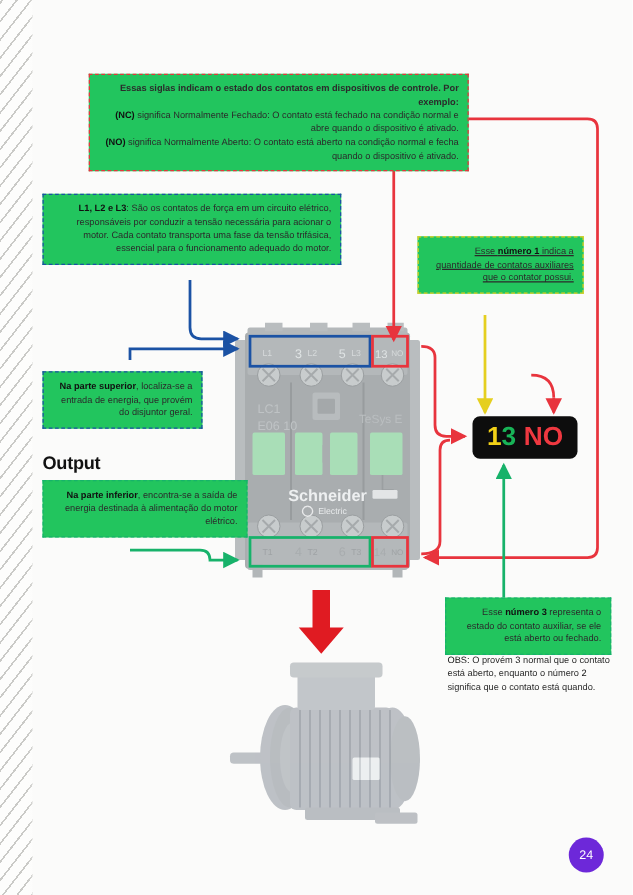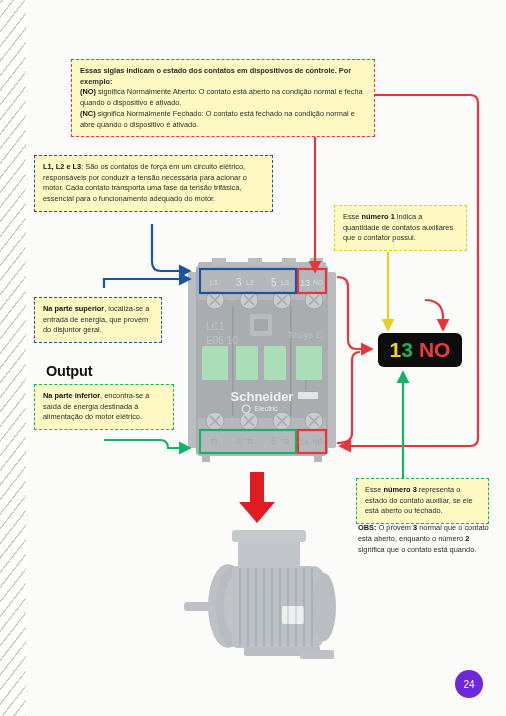--- a/index.html
+++ b/index.html
@@ -34,42 +34,43 @@
   #hatch-fade {
     position: absolute; left: 0; top: 0;
     width: 40px; height: 716px;
     background: linear-gradient(to right, rgba(255,255,255,0) 55%, #fbfbfa 95%);
     z-index: 1;
   }
 
   
   .callout {
     position: absolute;
-    background: #fef9c3;
+    background: #22c55e;
     padding: 6px 7px 6px 8px;
     font-size: 7.4px;
     line-height: 1.45;
     color: #2b2b2b;
     z-index: 30;
+    text-align: right;
   }
   .callout b { font-weight: bold; color: #111; }
   .callout.red    { border: 1.6px dashed #e8343d; }
   .callout.blue   { border: 1.6px dashed #1b52a4; }
   .callout.green  { border: 1.6px dashed #17b26a; }
   .callout.yellow { border: 1.6px dashed #e5cf1f; }
 
   .plain {
     position: absolute;
     font-size: 7.4px;
     line-height: 1.5;
     color: #2b2b2b;
     z-index: 30;
     background: transparent;
   }
-  .plain b { font-weight: bold; color: #111; text-align: right; }
+  .plain b { font-weight: normal; color: #111; text-align: right; }
 
   
   .heading {
     position: absolute;
     font-size: 14.5px;
     font-weight: bold;
     color: #111;
     letter-spacing: -0.2px;
     z-index: 30;
   }
@@ -300,44 +301,44 @@
 
   <div id="display">
     <span class="d1">1</span>
       <span class="d3">3</span>
       <span class="dno">NO</span>
   </div>
 
   <div class="callout red" style="left:71px; top:59px; width:304px;">
     <div style="font-weight:bold;">Essas siglas indicam o estado dos contatos em dispositivos de controle. Por exemplo:</div>
     <div>
+      <b>(NC)</b><span> significa Normalmente Fechado: O contato está fechado na condição normal e abre quando o dispositivo é ativado.</span>
+    </div>
+    <div>
       <b>(NO)</b><span> significa Normalmente Aberto: O contato está aberto na condição normal e fecha quando o dispositivo é ativado.</span>
     </div>
-    <div>
-      <b>(NC)</b><span> significa Normalmente Fechado: O contato está fechado na condição normal e abre quando o dispositivo é ativado.</span>
-    </div>
   </div>
 
   <div class="callout blue" style="left:34px; top:155px; width:239px;">
     <b>L1, L2 e L3</b><span>: São os contatos de força em um circuito elétrico, responsáveis por conduzir a tensão necessária para acionar o motor. Cada contato transporta uma fase da tensão trifásica, essencial para o funcionamento adequado do motor.</span>
   </div>
 
   <div class="heading" style="left:34px; top:276px;margin-top:39px;">Input</div>
 
   <div class="callout blue" style="left:34px; top:297px; width:128px;">
     <b>Na parte superior</b><span>, localiza-se a entrada de energia, que provém do disjuntor geral.</span>
   </div>
 
-  <div class="heading" style="left:46px; top:363px;">Output</div>
-
-  <div class="callout green" style="left:34px; top:384px; width:140px;">
+  <div class="heading" style="left:34px; top:363px;">Output</div>
+
+  <div class="callout green" style="left:34px; top:384px; width:164px;">
     <b>Na parte inferior</b><span>, encontra-se a saída de energia destinada à alimentação do motor elétrico.</span>
   </div>
 
-  <div class="callout yellow" style="left:334px; top:205px; width:133px;">
+  <div class="callout yellow" style="left:334px; top:189px; width:133px;text-decoration:underline;">
     <span>Esse </span><b>número 1</b><span> indica a quantidade de contatos auxiliares que o contator possui.</span>
   </div>
 
   <div class="callout green" style="left:356px; top:478px; width:133px;">
     <span>Esse </span><b>número 3</b><span> representa o estado do contato auxiliar, se ele está aberto ou fechado.</span>
   </div>
 
   <div class="plain" style="left:358px; top:522px; width:133px;">
     <b>OBS:</b><span> O provém </span><b>3</b><span> normal que o contato está aberto, enquanto o número </span><b>2</b><span> significa que o contato está quando.</span>
   </div>

